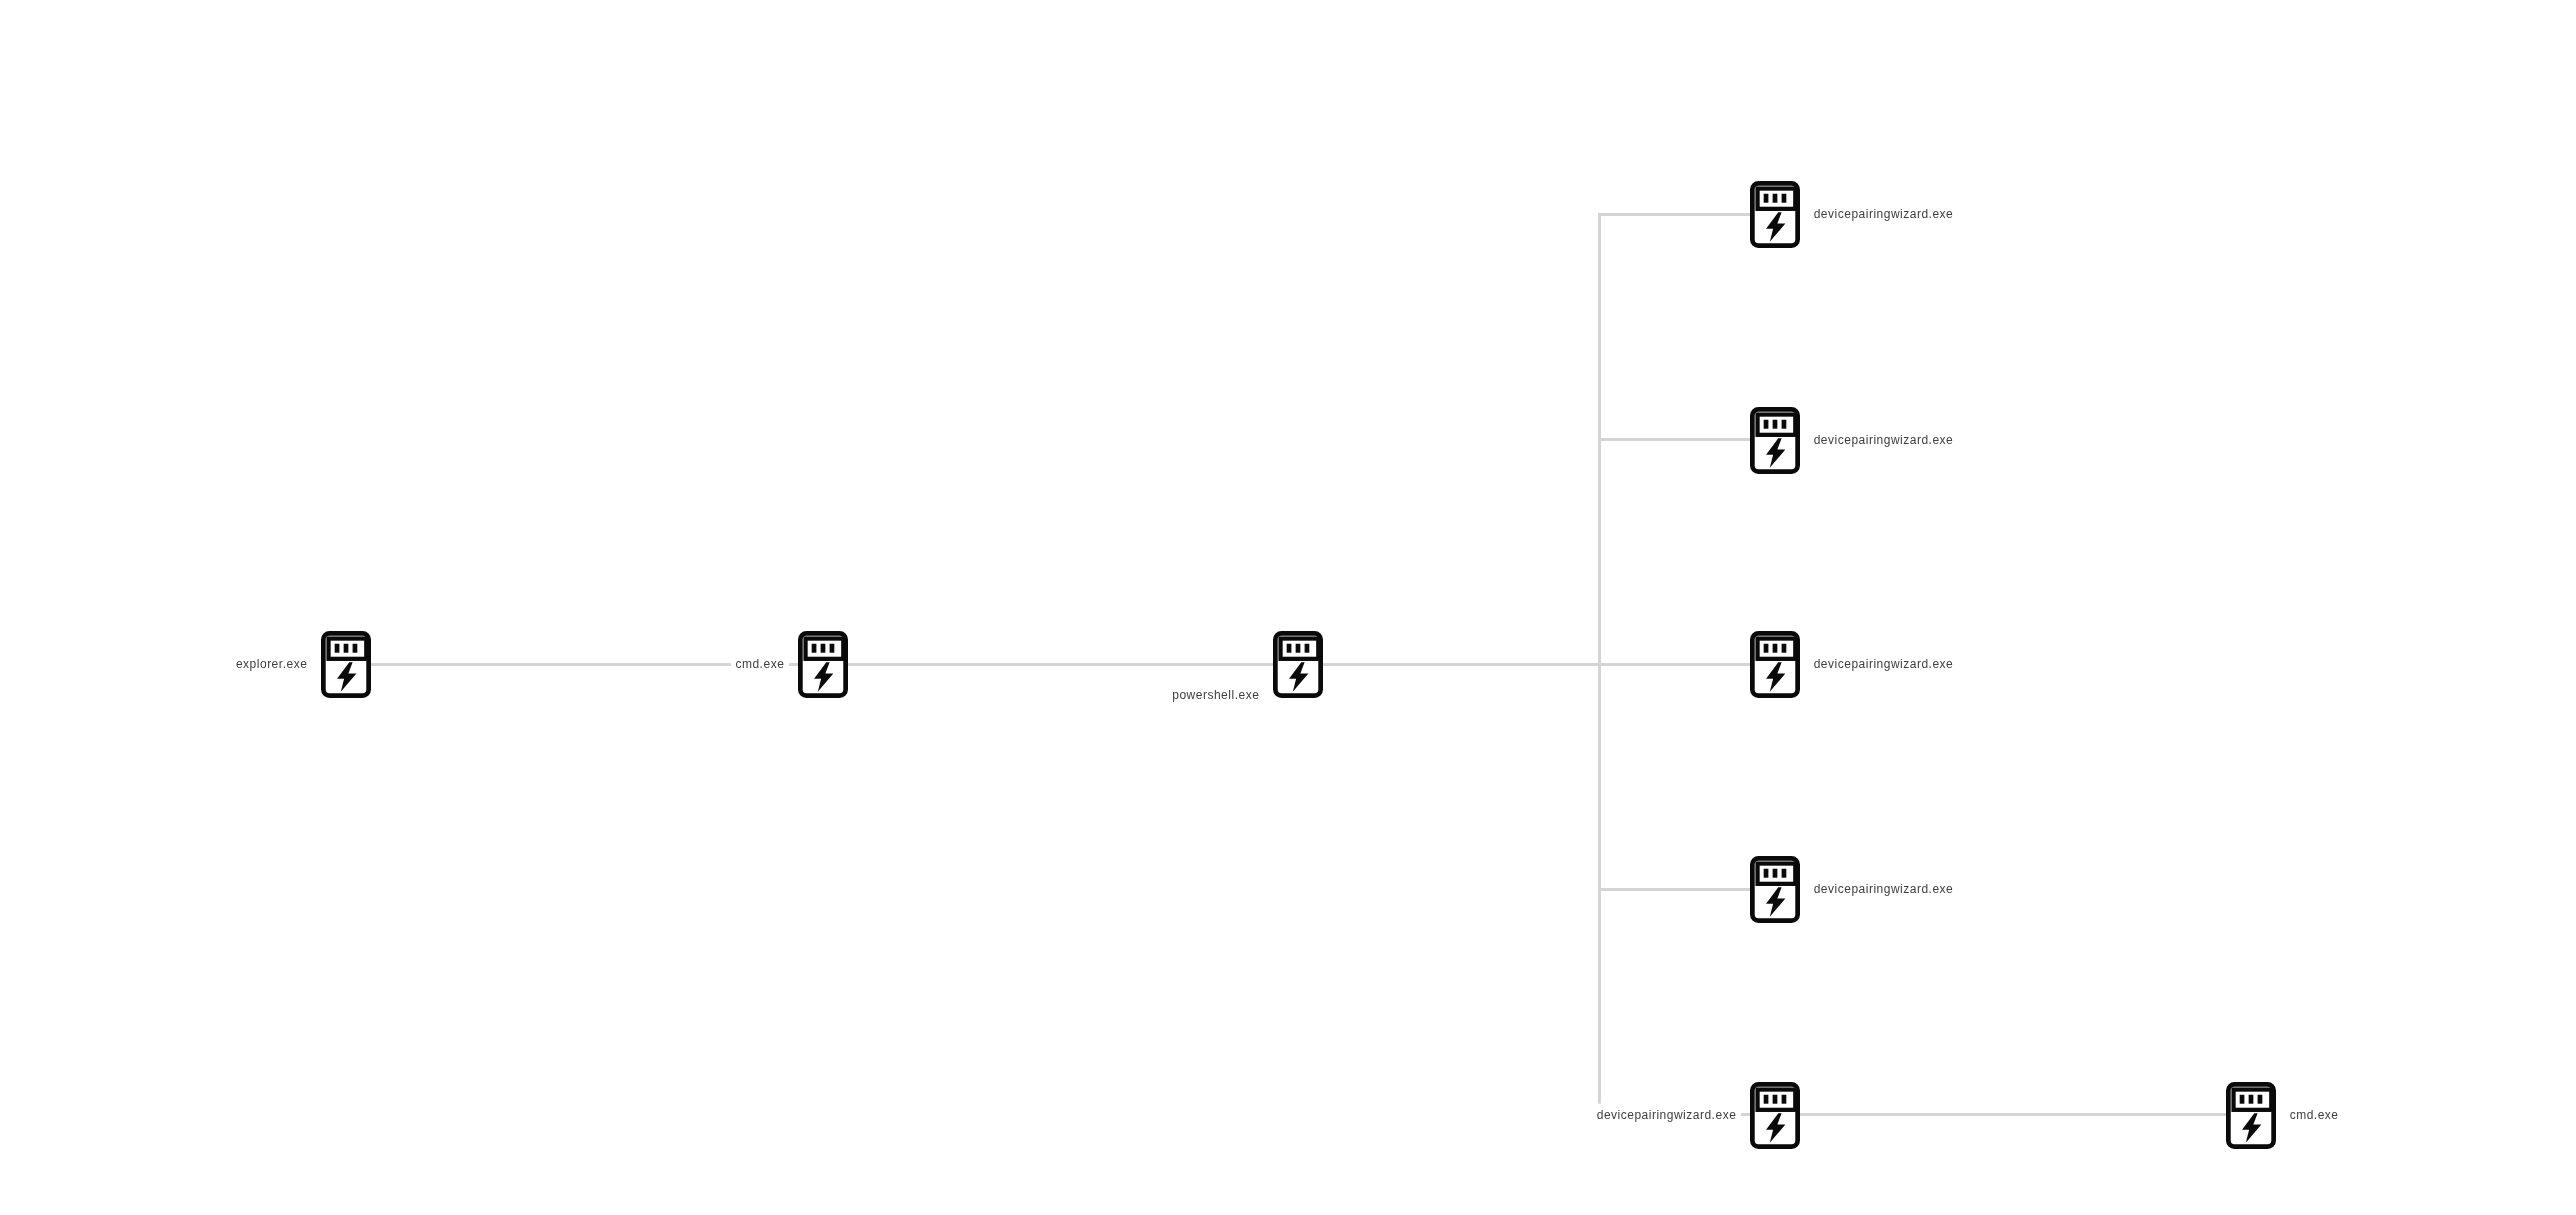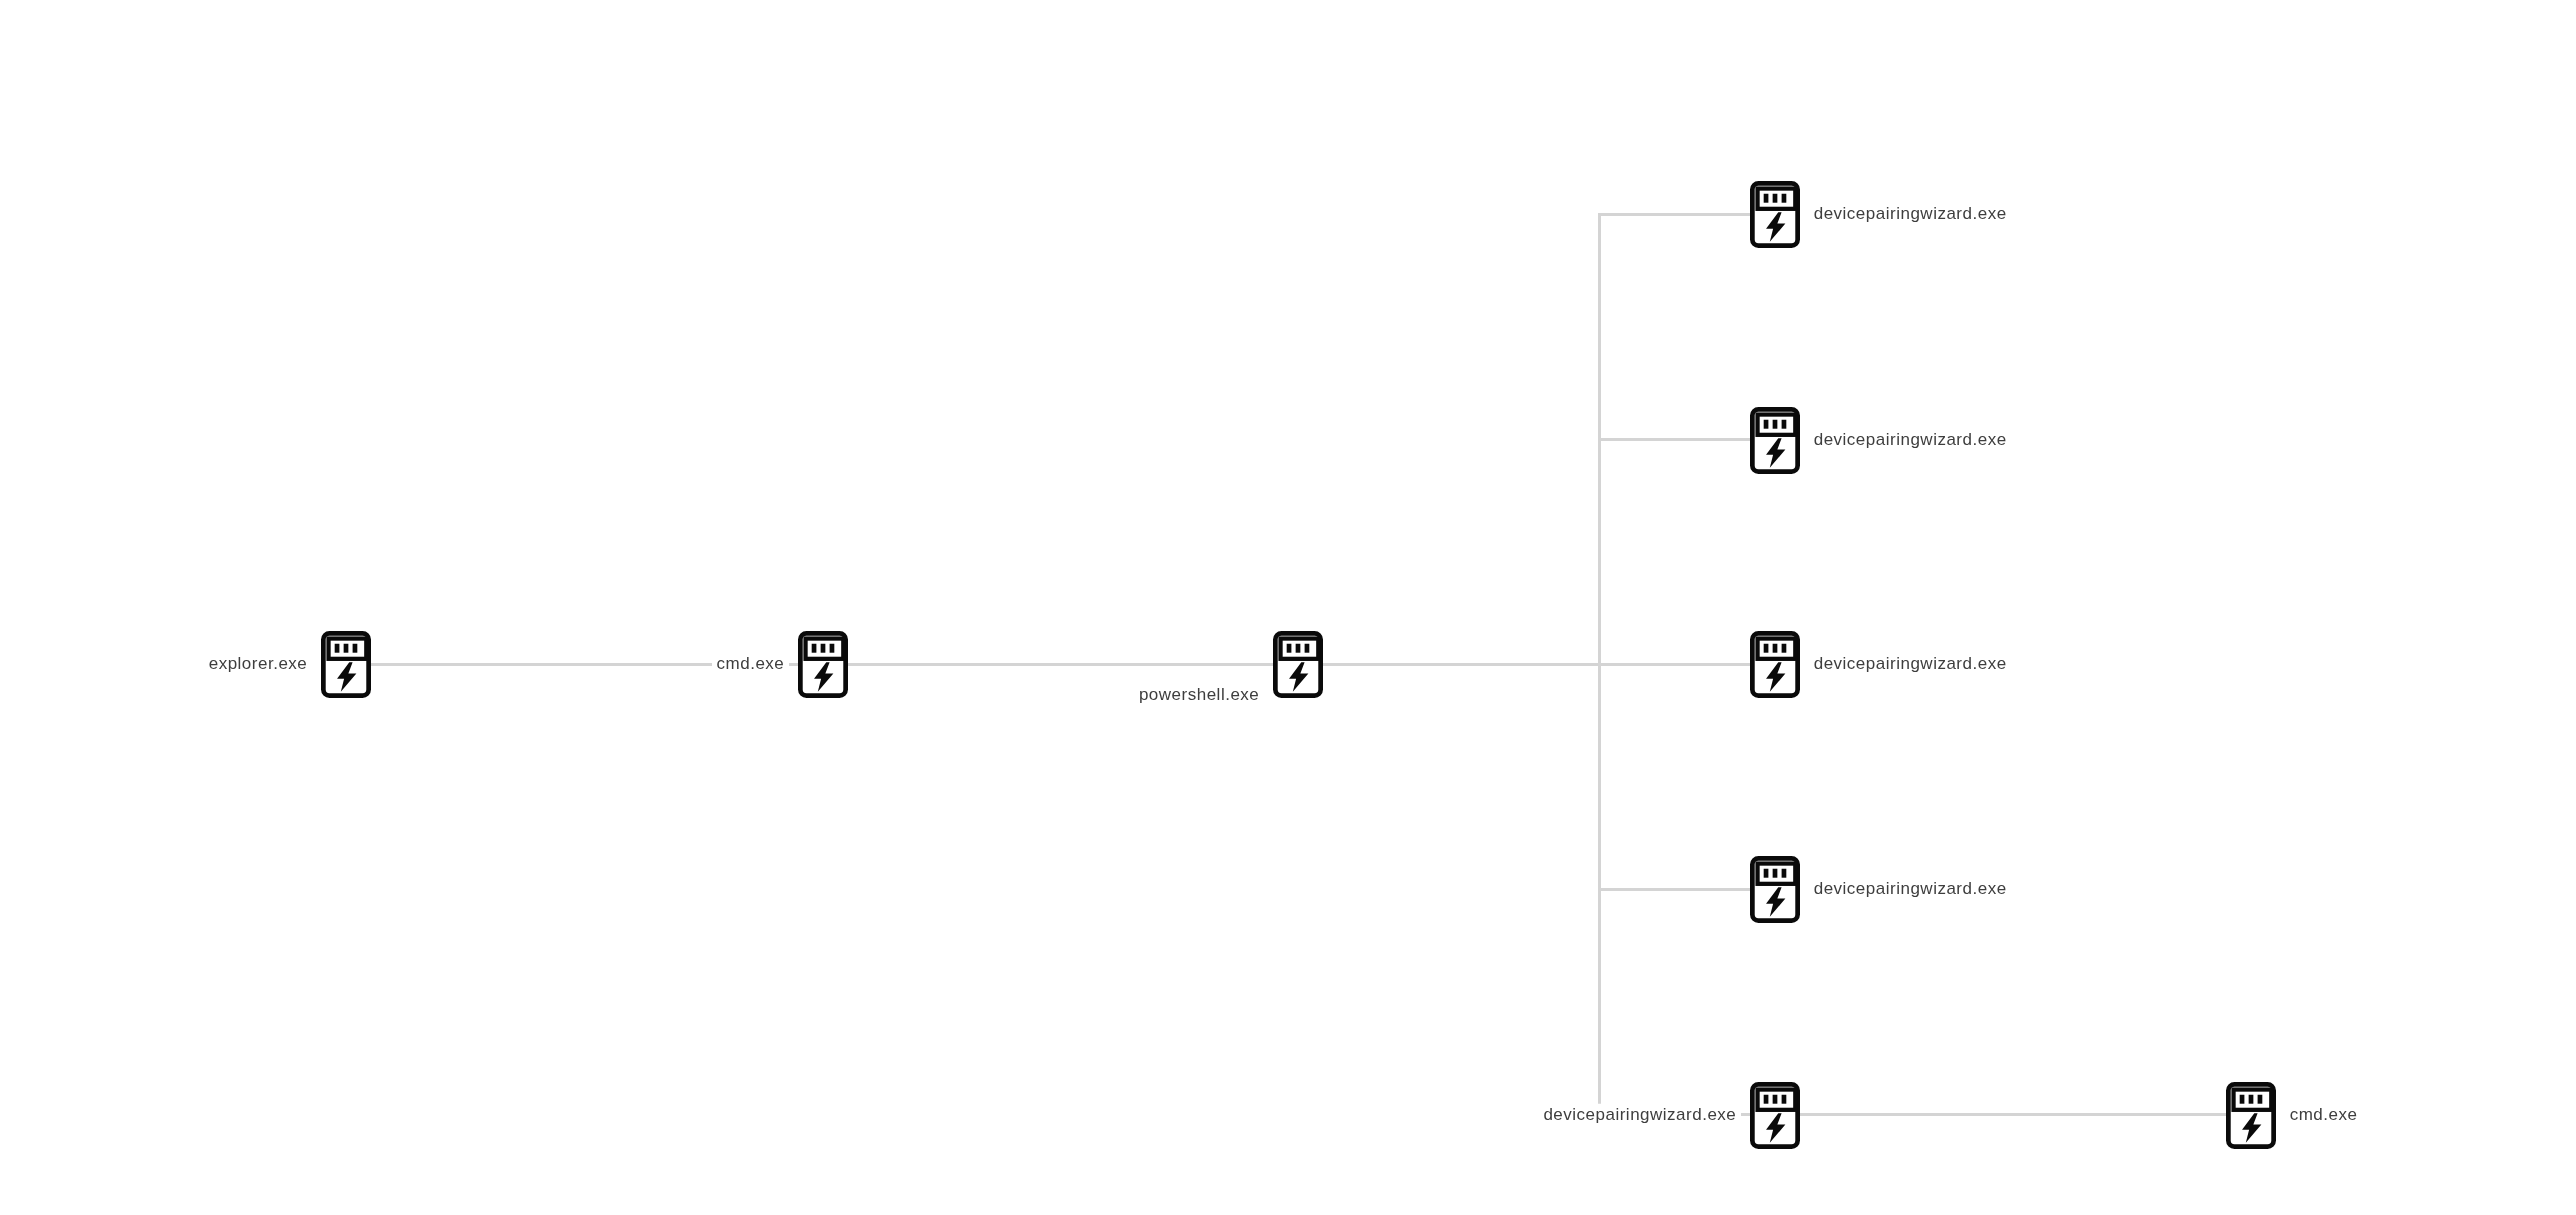--- a/index.html
+++ b/index.html
@@ -32,21 +32,21 @@
     width: 50px;
     height: 67px;
   }
   .node .label {
     position: absolute;
     top: 0;
     transform: translateY(-50%);
     white-space: nowrap;
     background: #ffffff;
     padding: 0 4.7px;
-    font-size: 17px;
+    font-size: 12px;
     line-height: 22.5px;
     letter-spacing: 0.5px;
     color: #3e3e3e;
   }
   .node .label.side-right { left: 34px; }
   .node .label.side-left  { right: 34px; text-align: left; }
 </style>
 </head>
 <body>
 

